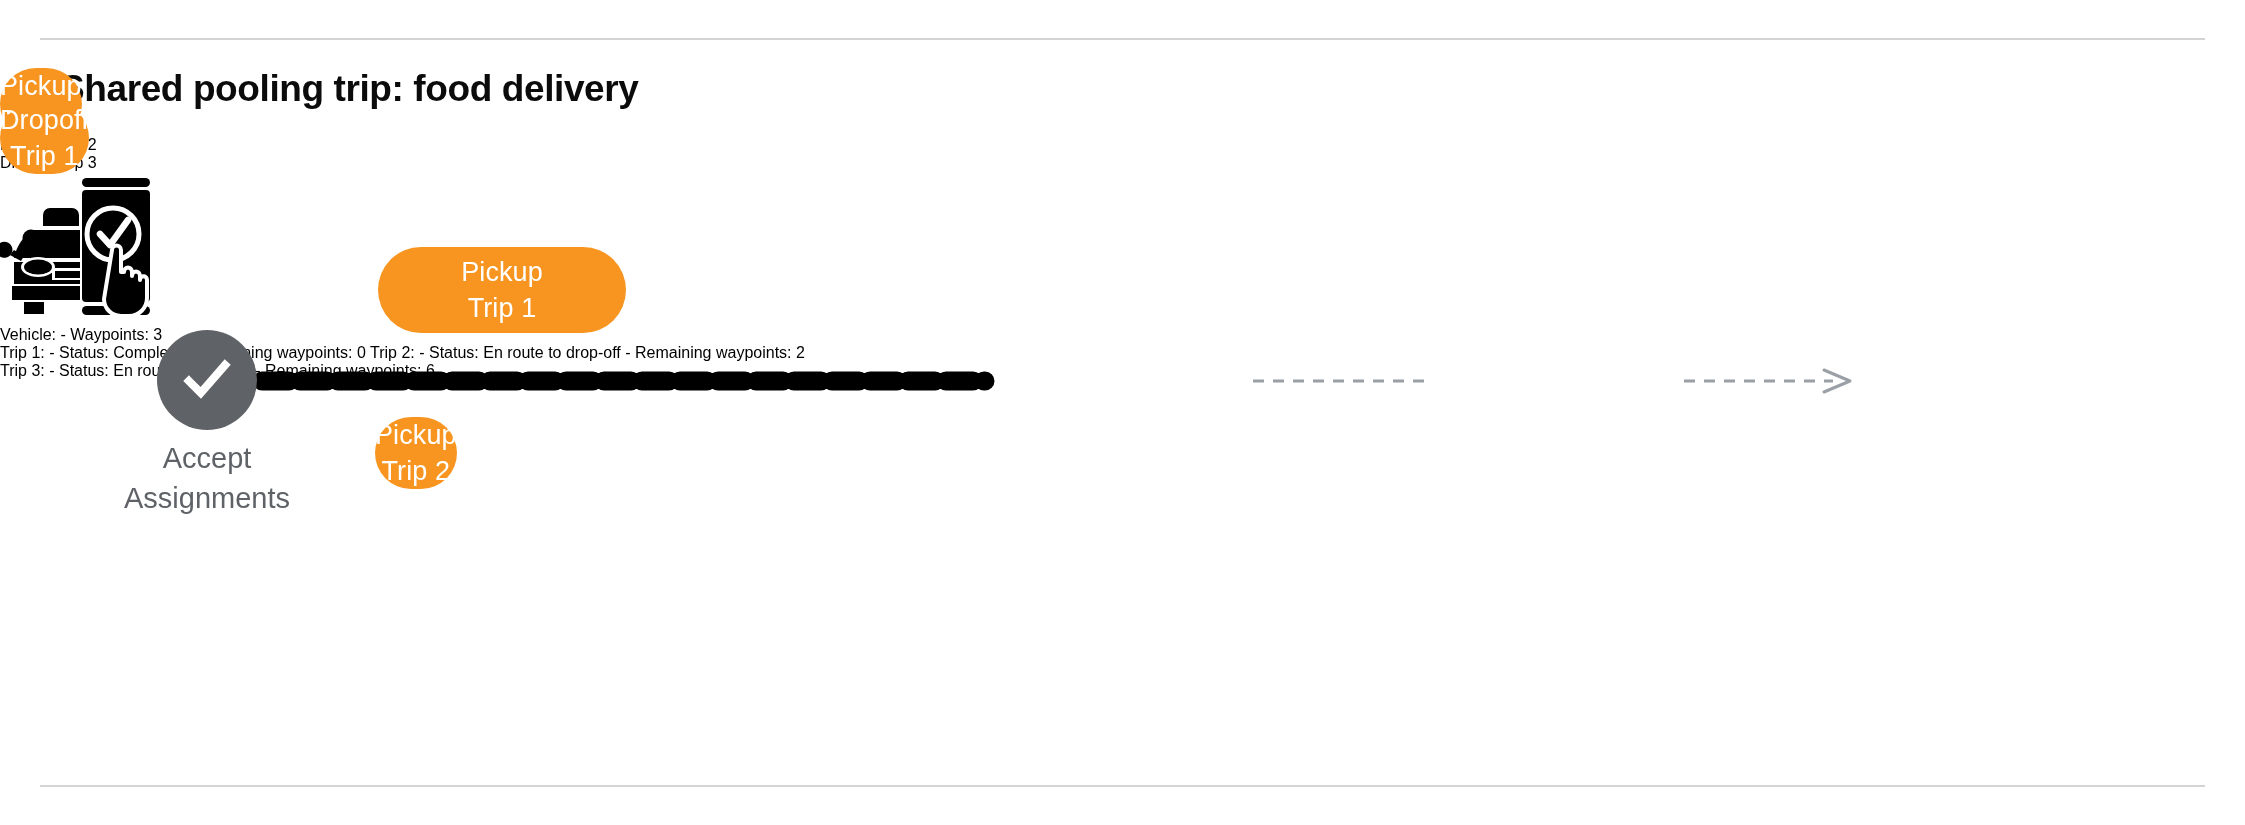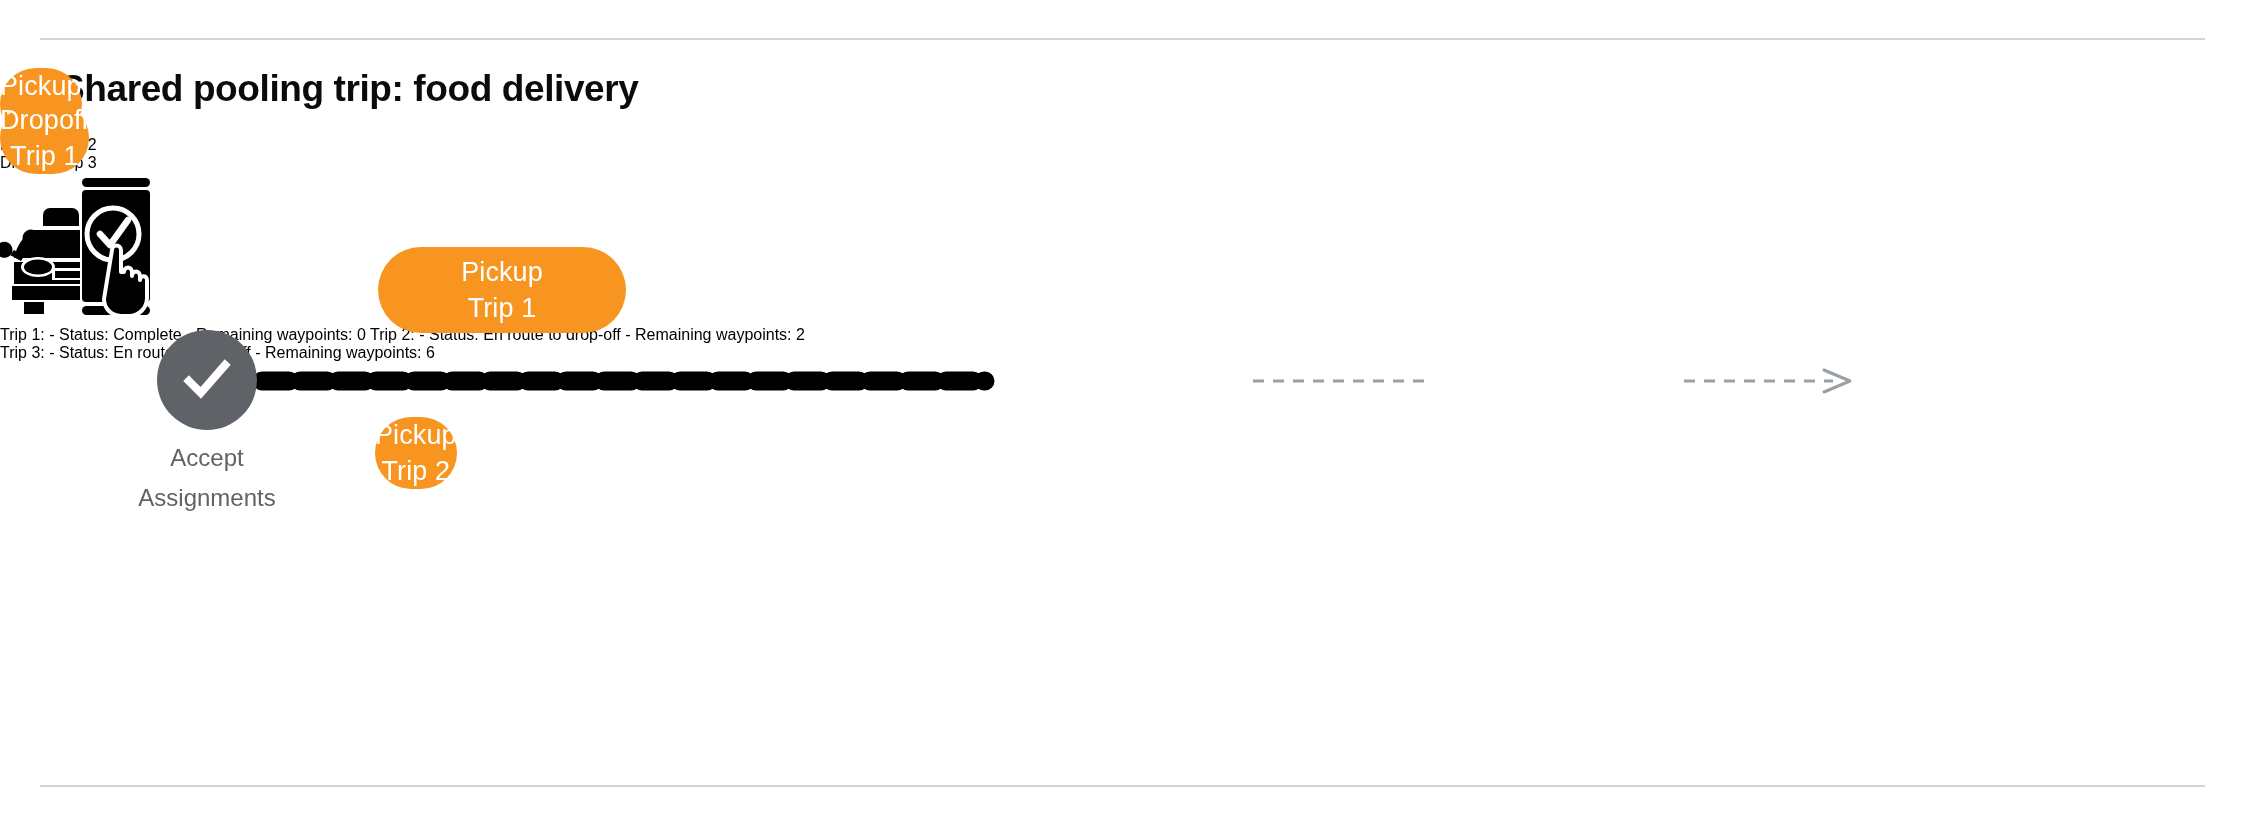--- a/index.html
+++ b/index.html
@@ -71,21 +71,21 @@
     display: flex;
     align-items: center;
     justify-content: center;
   }
   .accept-label {
     position: absolute;
     left: -60px;
     top: 108px;
     width: 220px;
     text-align: center;
-    font-size: 24px;
+    font-size: 29px;
     line-height: 40px;
     color: #5f6368;
   }
 
   
   .pill {
     position: absolute;
     background: #F79520;
     border-radius: 999px;
     color: #ffffff;
@@ -313,20 +313,24 @@
                  C140 103 147 103 147 108
                  L147 126
                  a18 18 0 0 1 -18 18
                  h-8
                  a17 17 0 0 1 -17 -17
                  z" fill="#000000" stroke="#ffffff" stroke-width="4" stroke-linejoin="round"></path>
       </g>
     </svg>
   </div>
 
+  <div class="anno anno-vehicle">
+    <span class="row"><span class="hdr">Vehicle</span><span>:</span></span>
+    <span class="row">- Waypoints: 3</span>
+  </div>
 
   <div class="anno anno-trip12">
     <span class="row"><span class="hdr">Trip 1</span><span>:</span></span>
     <span class="row">- Status:  Complete</span>
     <span class="row">- Remaining waypoints: 0</span>
     <span class="row"><span class="hdr">Trip 2</span><span>:</span></span>
     <span class="row">- Status:  En route to drop-off</span>
     <span class="row">- Remaining waypoints: 2</span>
   </div>
 

